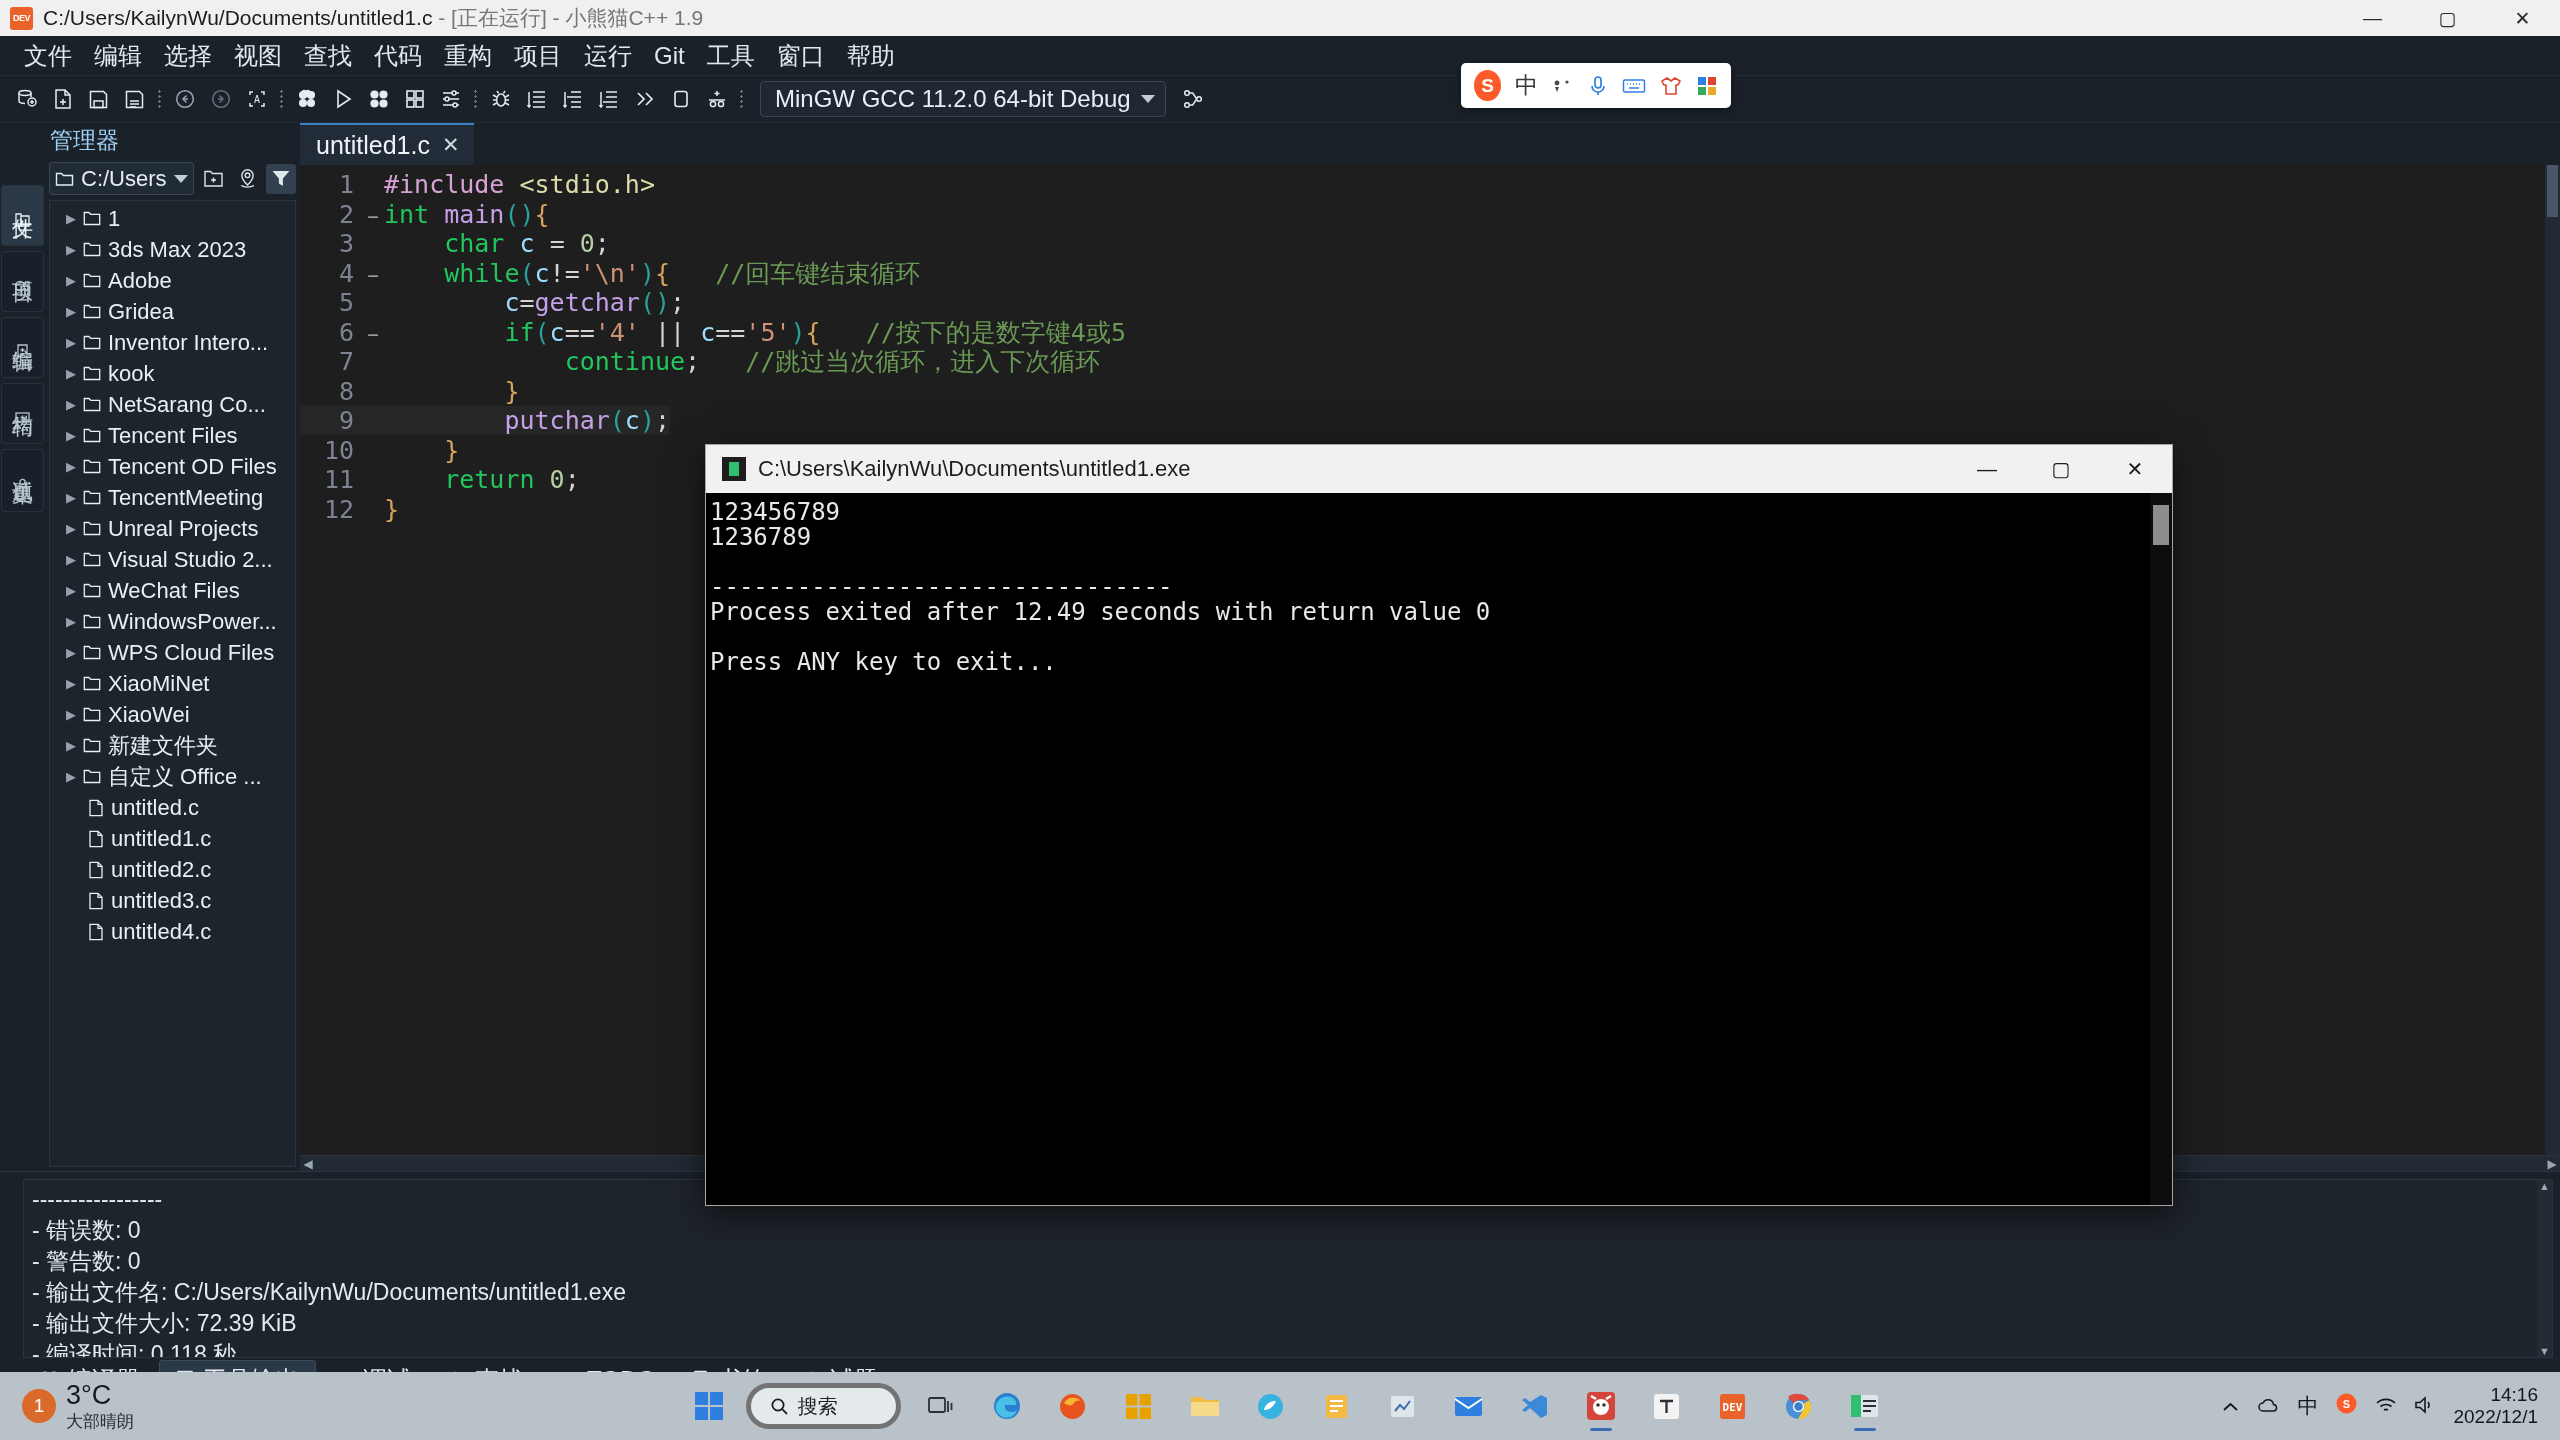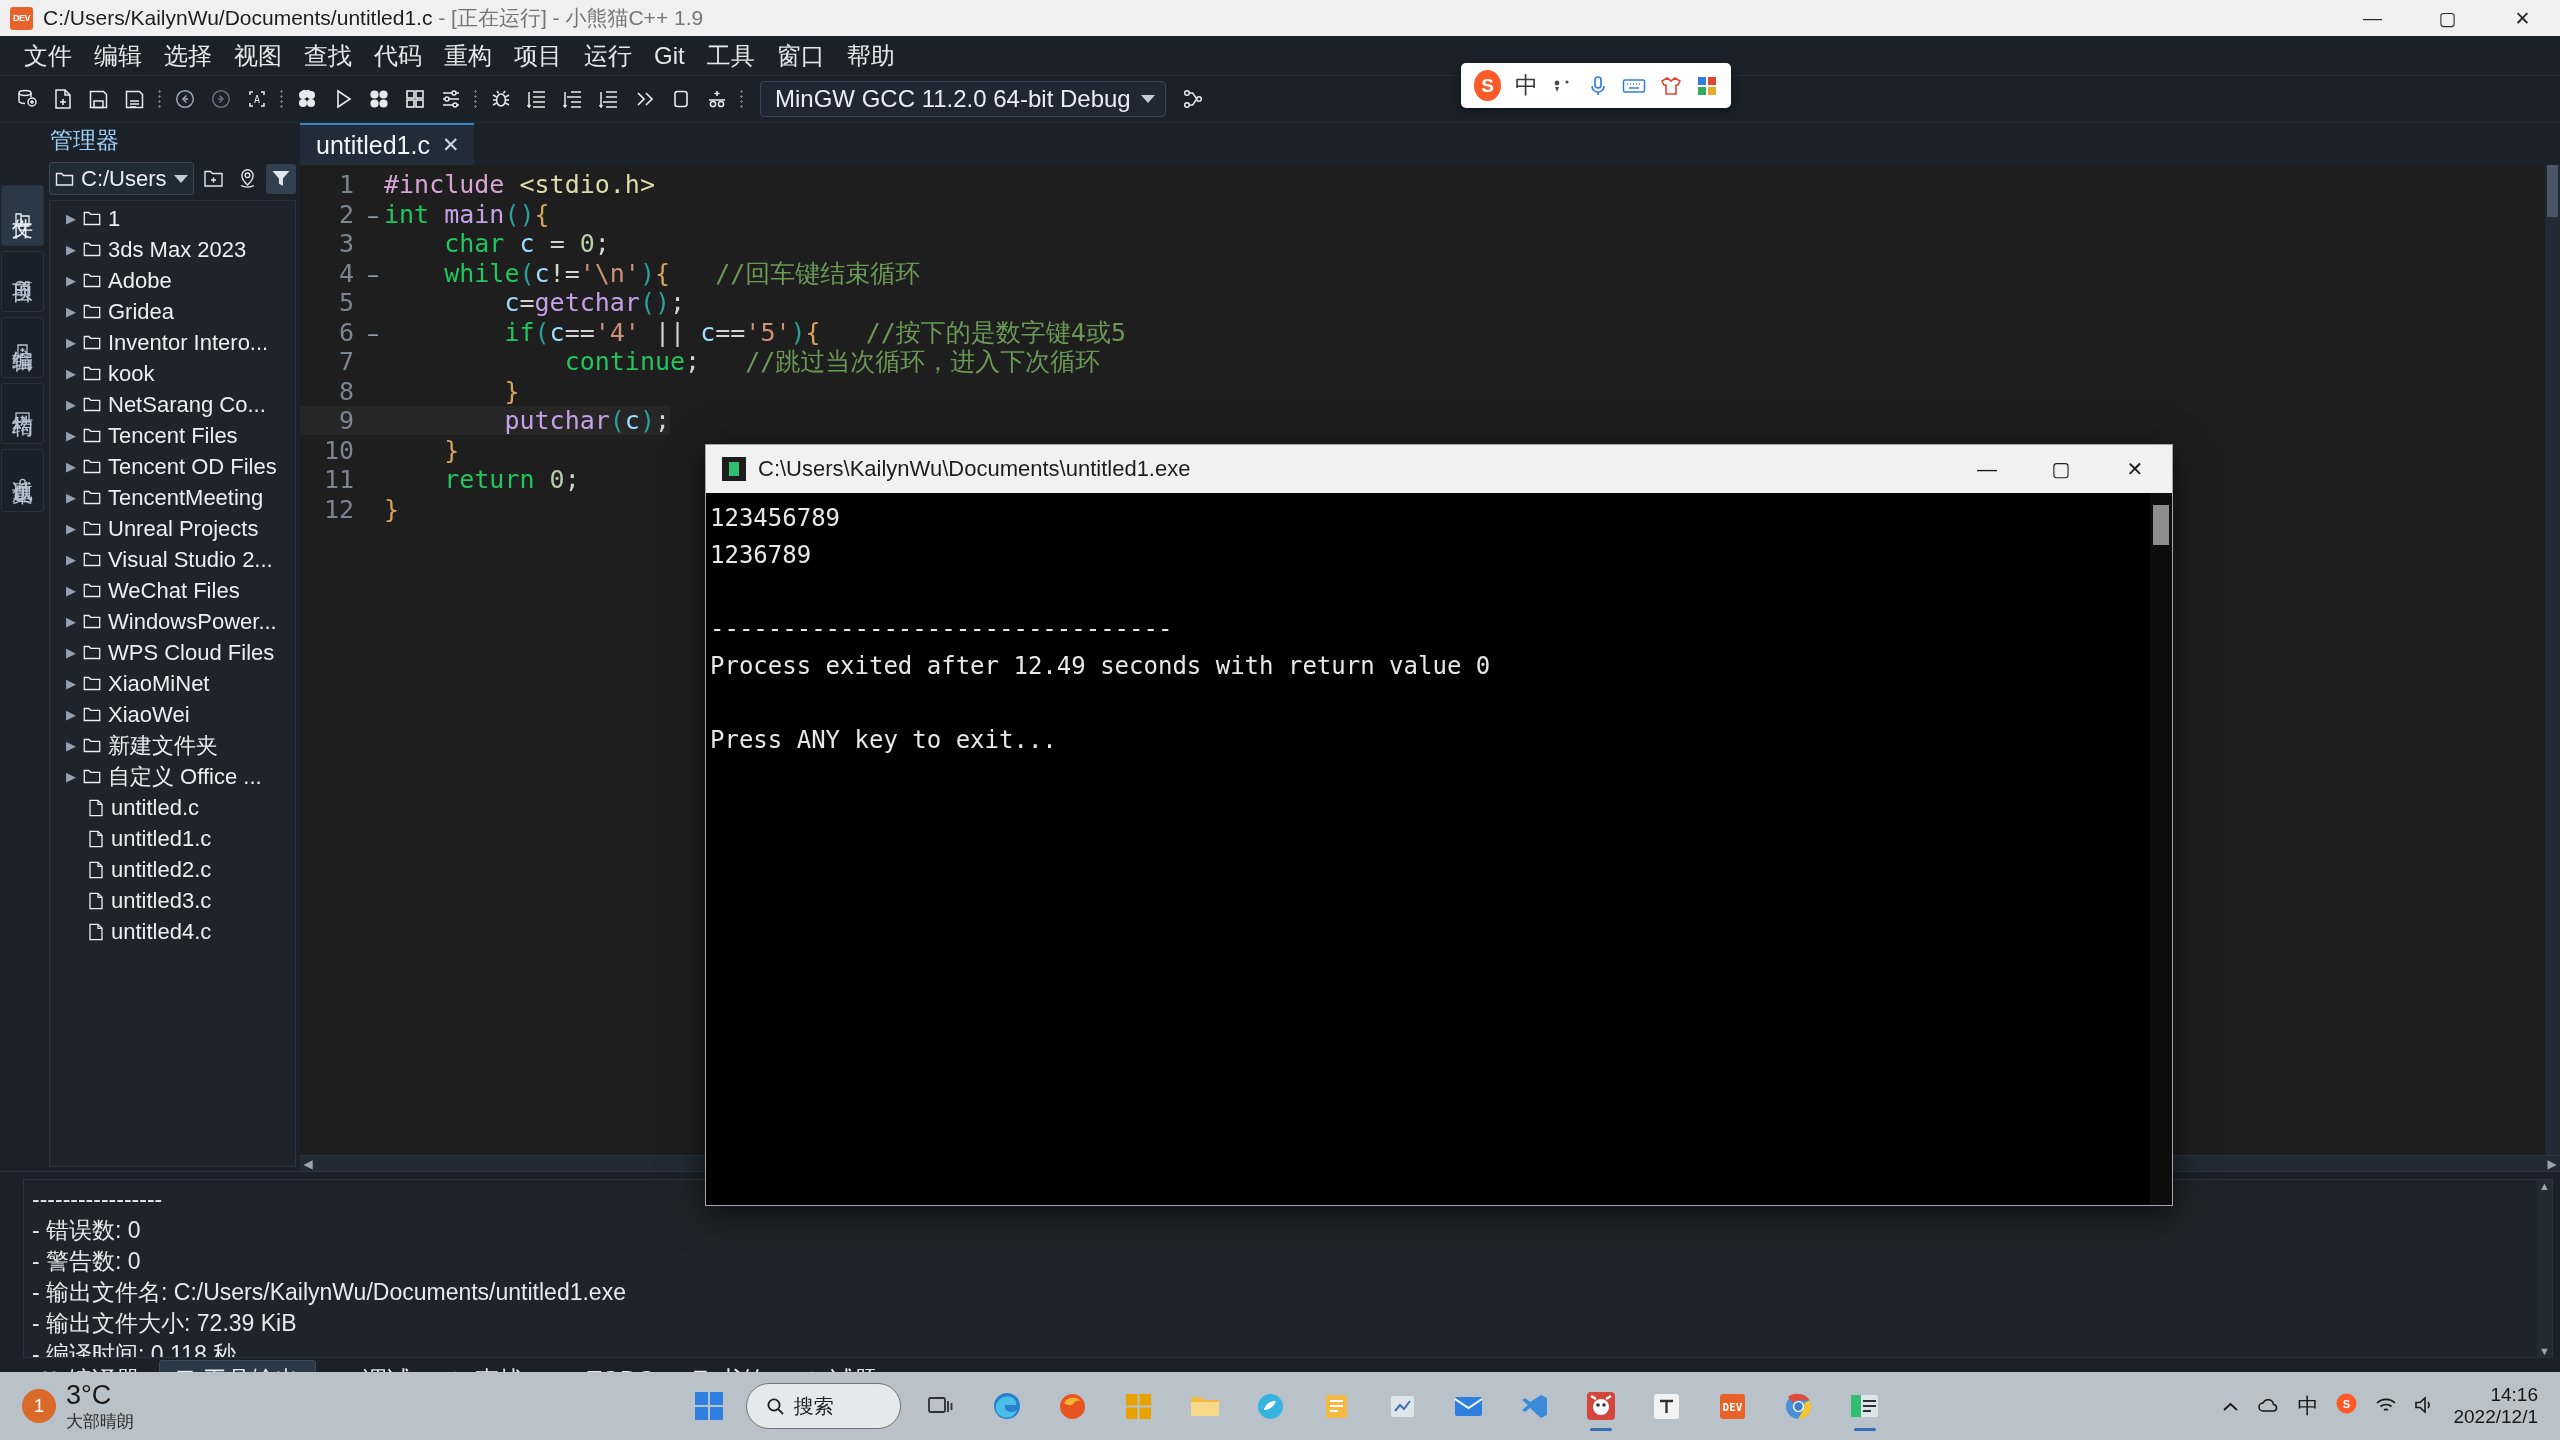--- a/index.html
+++ b/index.html
@@ -154,39 +154,39 @@
                      padding-left:16px; color:#1d1d1d; font-size:22px; flex:none; }
   .console .cicon { width:24px;height:24px;background:#1d1d1d;display:flex;align-items:center;
                     justify-content:center; flex:none; }
   .console .cicon i { display:block;width:10px;height:14px;background:#2fbf6f;}
   .console .cttext { margin-left:12px; white-space:nowrap; }
   .console .cspacer { flex:1; }
   .console .cbtn { width:74px;height:54px;display:flex;align-items:center;justify-content:center;
                    color:#1d1d1d; font-size:20px; }
   .console .cbody { flex:1; background:#000; position:relative; overflow:hidden; }
   .console .cbody pre { font-family:"DejaVu Sans Mono","Liberation Mono",monospace;
-                        font-size:24px; line-height:37px; color:#e8e8e8; padding:7px 0 0 4px;
+                        font-size:24px; line-height:25px; color:#e8e8e8; padding:7px 0 0 4px;
                         margin:0; white-space:pre; }
   .console .cscroll { position:absolute; right:0; top:0; width:22px; height:100%; background:#0d0d0d;}
   .console .cscroll .cthumb { position:absolute; top:12px; left:3px; width:16px; height:40px; background:#8d8d8d;}
 
   
   .taskbar { position:absolute; left:0; bottom:0; width:2560px; height:68px;
              background:#b8c2c8; display:flex; align-items:center; z-index:80; }
   .weather { display:flex; align-items:center; gap:10px; padding-left:22px; width:355px; flex:none;}
   .weather .wicon { width:34px;height:34px;border-radius:50%;background:#d96a2a;color:#fff;
                     display:flex;align-items:center;justify-content:center;font-size:19px;}
   .weather .wtxt { line-height:1.18; color:#17191c; }
   .weather .wtop { font-size:27px; }
   .weather .wsub { font-size:17px; color:#2c3035; }
   .tcenter { flex:1; display:flex; align-items:center; justify-content:center; gap:14px; }
   .tstart { width:46px;height:46px;display:flex;align-items:center;justify-content:center;}
   .tsearch { height:46px; width:155px; background:#e4e9ec; border-radius:23px; display:flex;
              align-items:center; gap:9px; padding-left:19px; color:#1d1f22; font-size:20px;
-             border:1px solid #737373;}
+             border:5px solid #737373;}
   .ticon { width:52px;height:52px;display:flex;align-items:center;justify-content:center;
            position:relative;}
   .ticon .dot { position:absolute; bottom:1px; left:50%; transform:translateX(-50%);
                 width:16px;height:3px;border-radius:2px;background:#5a6268; }
   .ticon.act .dot { width:22px; background:#3b6fb5; }
   .tray { display:flex; align-items:center; gap:17px; padding-right:22px; color:#16181b;}
   .tray .tclock { line-height:1.18; text-align:right; font-size:19px; color:#16181b;}
 
   svg { pointer-events:none; }
 </style>

